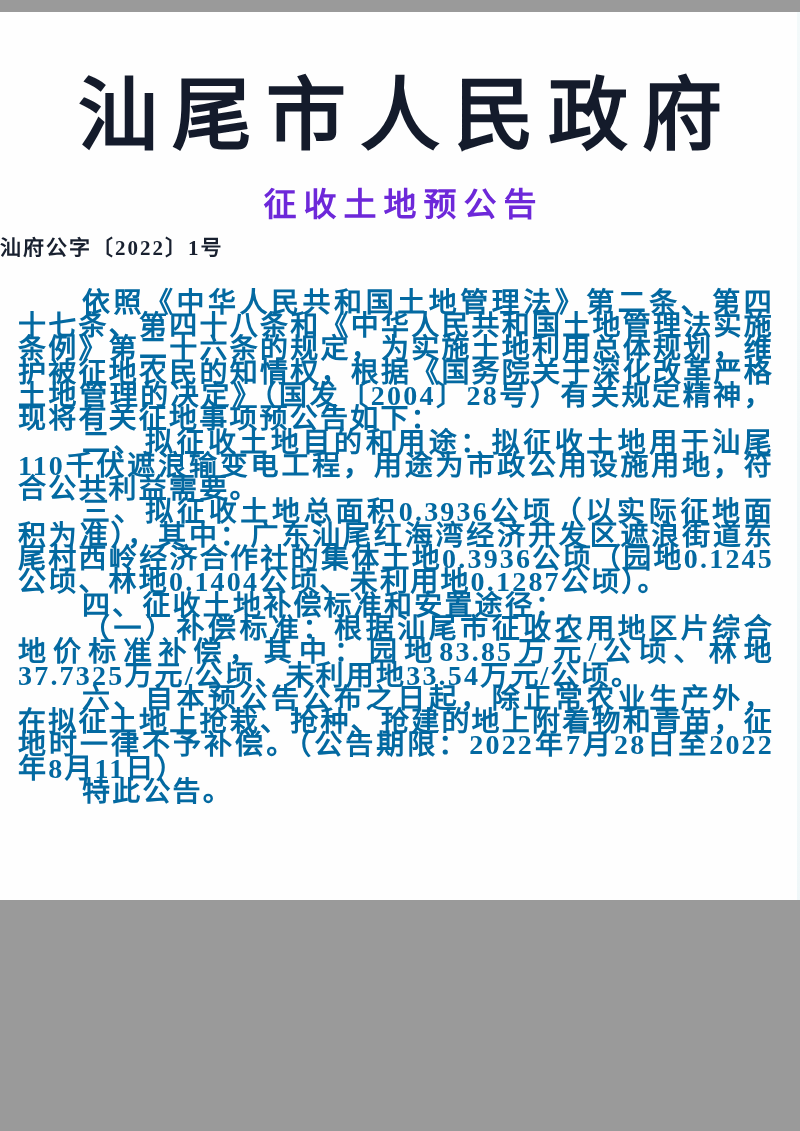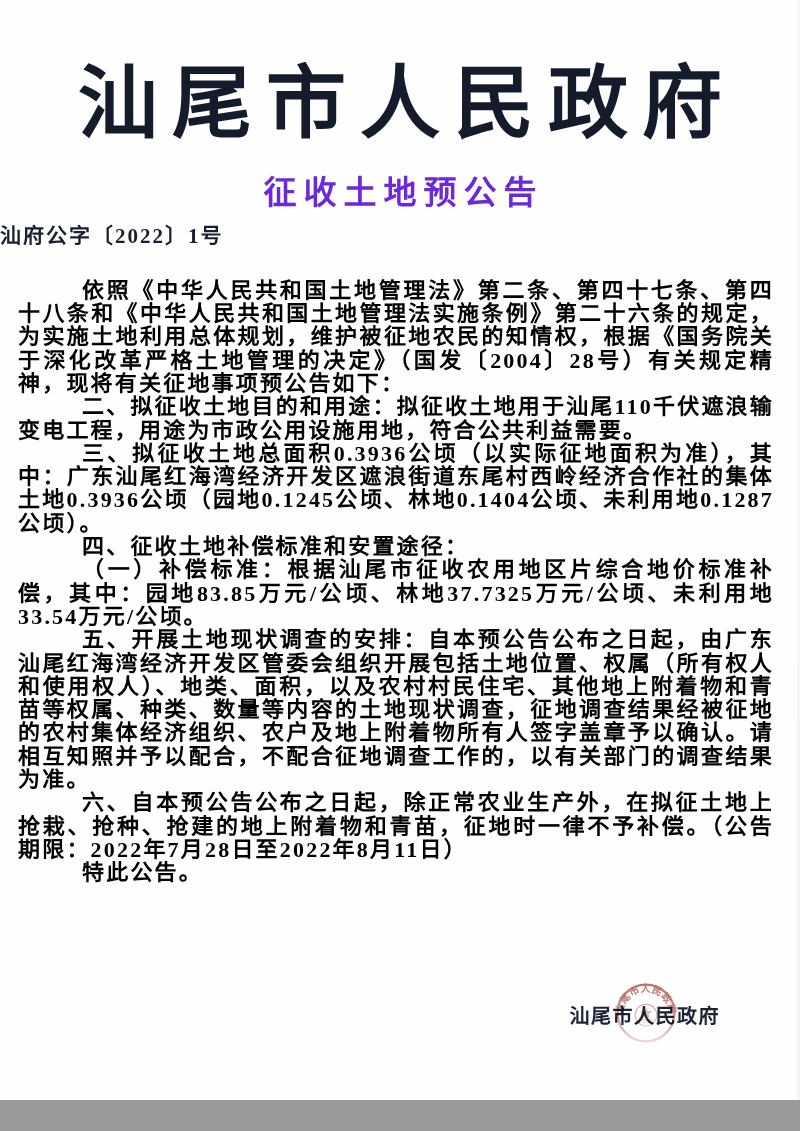--- a/index.html
+++ b/index.html
@@ -3,22 +3,22 @@
 <meta charset="utf-8">
 <style>
   html,body{margin:0;padding:0;}
   body{
     background:#9a9a9a;
     font-family:"Liberation Serif","DejaVu Serif",serif;
   }
   .page{
     position:relative;
     width:800px;
-    height:1100px;
-    margin:0 auto;
+    height:888px;
+    margin:12px auto;
     background:#fefefe;
     overflow:hidden;
     color:#1b2335;
   }
   
   .scan-edge{
     position:absolute;
     top:0;right:0;
     width:3px;height:100%;
     background:linear-gradient(to bottom,#eef7f8,#e9f4f6);
@@ -48,26 +48,26 @@
   .doc-number{
     margin-top:10px;
     font-size:21px;
     line-height:1.2;
     font-weight:700;
     letter-spacing:2px;
     color:#18202f;
   }
   .doc-body{
     margin:30px 26px 0 18px;
-    font-size:22px;
+    font-size:28px;
     line-height:23.3px;
     letter-spacing:2.2px;
     font-weight:700;
     text-align:justify;
-    color:#000000;
+    color:#0369a1;
   }
   .doc-body p{
     margin:0;
     padding:0;
     text-indent:64px;
   }
   .signature-block{
     position:absolute;
     top:1003px;
     right:80px;
@@ -100,21 +100,20 @@
   <div class="doc-subtitle">征收土地预公告</div>
 
   <div class="doc-number">汕府公字〔2022〕1号</div>
 
   <div class="doc-body">
       <p>依照《中华人民共和国土地管理法》第二条、第四十七条、第四十八条和《中华人民共和国土地管理法实施条例》第二十六条的规定，为实施土地利用总体规划，维护被征地农民的知情权，根据《国务院关于深化改革严格土地管理的决定》（国发〔2004〕28号）有关规定精神，现将有关征地事项预公告如下：</p>
       <p>二、拟征收土地目的和用途：拟征收土地用于汕尾110千伏遮浪输变电工程，用途为市政公用设施用地，符合公共利益需要。</p>
       <p>三、拟征收土地总面积0.3936公顷（以实际征地面积为准），其中：广东汕尾红海湾经济开发区遮浪街道东尾村西岭经济合作社的集体土地0.3936公顷（园地0.1245公顷、林地0.1404公顷、未利用地0.1287公顷）。</p>
       <p>四、征收土地补偿标准和安置途径：</p>
       <p>（一）补偿标准：根据汕尾市征收农用地区片综合地价标准补偿，其中：园地83.85万元/公顷、林地37.7325万元/公顷、未利用地33.54万元/公顷。</p>
-      <p>五、开展土地现状调查的安排：自本预公告公布之日起，由广东汕尾红海湾经济开发区管委会组织开展包括土地位置、权属（所有权人和使用权人）、地类、面积，以及农村村民住宅、其他地上附着物和青苗等权属、种类、数量等内容的土地现状调查，征地调查结果经被征地的农村集体经济组织、农户及地上附着物所有人签字盖章予以确认。请相互知照并予以配合，不配合征地调查工作的，以有关部门的调查结果为准。</p>
       <p>六、自本预公告公布之日起，除正常农业生产外，在拟征土地上抢栽、抢种、抢建的地上附着物和青苗，征地时一律不予补偿。（公告期限：2022年7月28日至2022年8月11日）</p>
       <p>特此公告。</p>
     </div>
 
   <div class="signature-block">
     <div>汕尾市人民政府</div>
   </div>
 
   <svg class="seal" viewBox="0 0 120 120" xmlns="http://www.w3.org/2000/svg">
     <defs>

